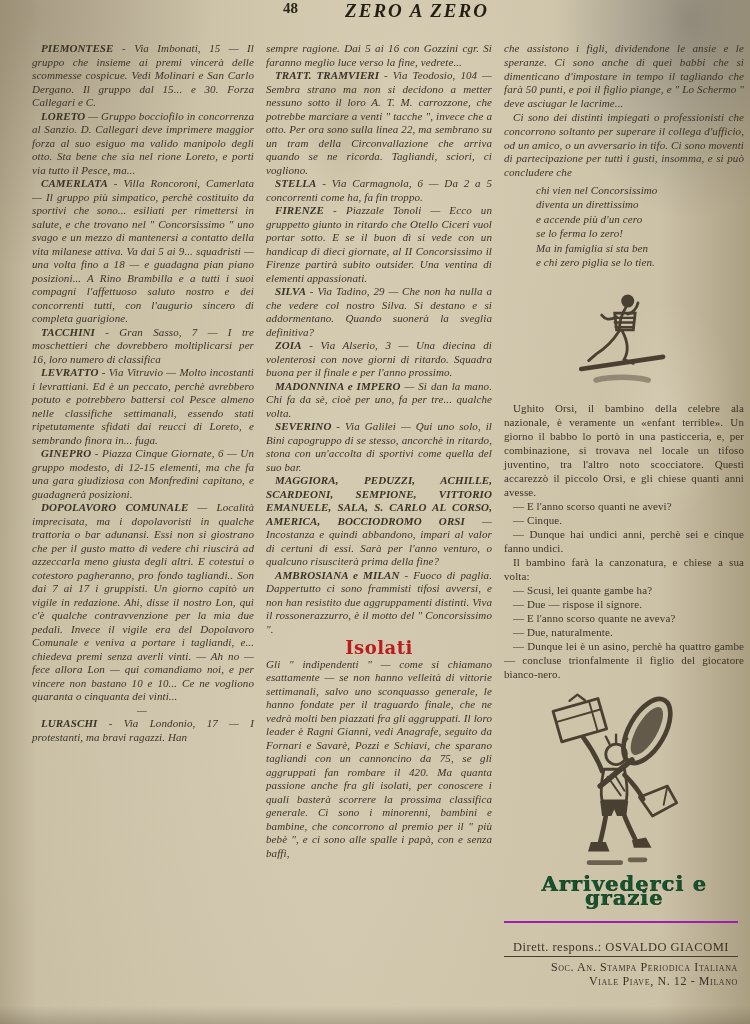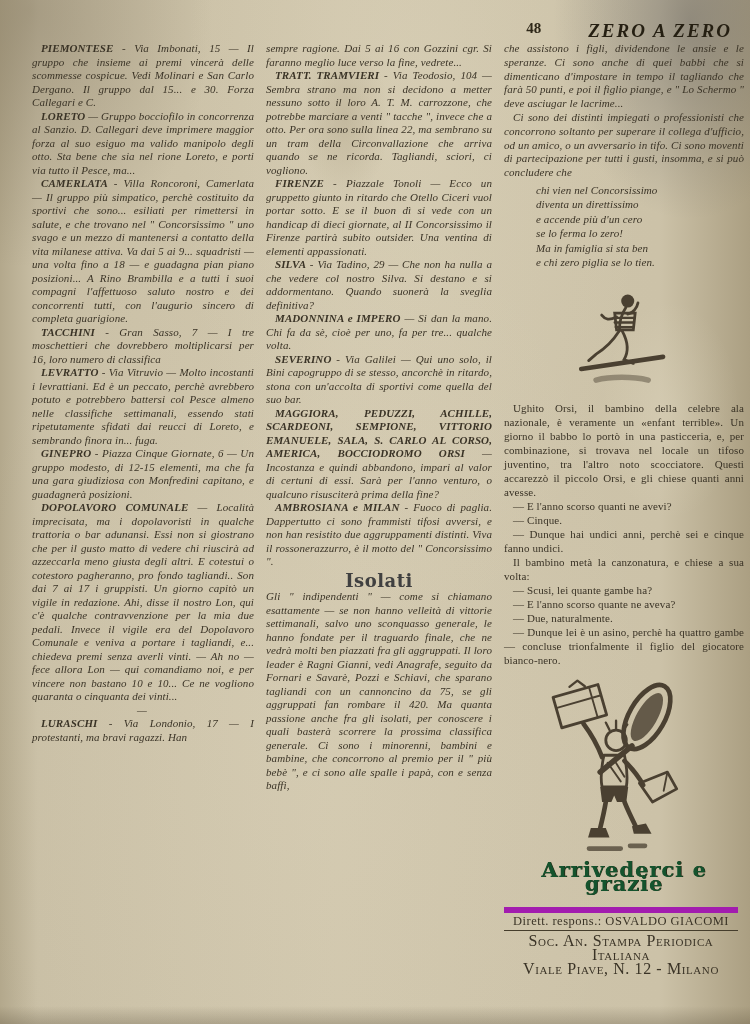--- a/index.html
+++ b/index.html
@@ -18,56 +18,56 @@
       radial-gradient(ellipse at 40% 70%, rgba(238,231,210,0.18), transparent 55%),
       linear-gradient(90deg,#b3a88c 0%,#c9bfa5 5%,#cfc5ab 45%,#ccc2a8 88%,#ab9f82 100%);
   }
   .edge-bottom{position:absolute;left:0;right:0;bottom:0;height:18px;
     background:linear-gradient(0deg,rgba(70,60,40,0.25),transparent);}
   .stain1{position:absolute;left:300px;top:40px;width:90px;height:160px;border-radius:50%;
     background:radial-gradient(ellipse,rgba(120,105,75,0.18),transparent 70%);}
   .stain2{position:absolute;left:600px;top:300px;width:140px;height:220px;border-radius:50%;
     background:radial-gradient(ellipse,rgba(235,228,205,0.25),transparent 70%);}
 
-  header{position:absolute;top:20px;left:40px;right:18px;display:flex;
-    justify-content:flex-end;align-items:flex-start;gap:47px;}
+  header{position:absolute;top:0;left:40px;right:18px;display:flex;
+    justify-content:center;align-items:flex-start;gap:47px;}
   .page-num{font-weight:bold;font-size:15px;color:#2e2718;}
   .masthead{font-weight:bold;font-style:italic;font-size:19px;letter-spacing:2px;color:#251f12;font-family:Liberation Serif, serif;}
 
   .columns{position:absolute;top:42px;left:32px;display:flex;gap:12px;}
   .col{text-align:justify;font-style:italic;font-size:11px;line-height:13.5px;
     letter-spacing:0.1px;}
   .col1{width:222px;}
   .col2{width:226px;}
   .col3{width:240px;line-height:13.8px;}
   .col p{margin:0;text-indent:9px;}
   .col p.cont{text-indent:0;}
   .sec-title{font-weight:bold;}
   .sep{text-align:center;text-indent:0 !important;letter-spacing:2px;}
 
   .isolati{font-style:normal;text-align:center;font-size:18px;font-weight:bold;
-    margin:5px 0 3px;letter-spacing:0.5px;color:#404040;
+    margin:5px 0 3px;letter-spacing:0.5px;color:#b91c1c;
     font-family:"DejaVu Serif",serif;}
 
   .poem{margin:3px 0 20px 32px;}
   .poem span{display:block;line-height:14.4px;}
 
   .illus{text-align:center;margin:8px 0 2px;}
   .illus svg{display:inline-block;}
 
   .roman{font-style:normal;line-height:14px;}
 
   .farewell{font-style:normal;font-weight:bold;font-size:21px;text-align:center;
     margin:2px 0 1px;letter-spacing:1px;color:#14532d;
     font-family:"DejaVu Serif",serif;text-shadow:0.6px 0 #2a2313;}
 
-  .imprint{font-style:normal;border-top:6px solid #a21caf;padding-top:2px;margin-right:6px;margin-top:16px;}
+  .imprint{font-style:normal;border-top:2px solid #a21caf;padding-top:18px;margin-right:6px;margin-top:16px;}
   .imprint .l1{font-size:12.5px;text-align:center;border-bottom:1.5px solid #453d2c;
     padding-bottom:2px;margin-bottom:3px;letter-spacing:0.5px;}
-  .imprint .l2,.imprint .l3{font-variant:small-caps;text-align:center;font-size:16px;
+  .imprint .l2,.imprint .l3{font-variant:small-caps;text-align:right;font-size:12px;
     line-height:14px;letter-spacing:0.6px;}
 </style>
 </head>
 <body>
 
 <div class="paper"></div>
 <div class="stain1"></div>
 <div class="stain2"></div>
 <div class="edge-bottom"></div>
 
@@ -86,22 +86,24 @@
     <p><b class="sec-title">LEVRATTO</b><span> - Via Vitruvio — Molto incostanti i levrattiani. Ed è un peccato, perchè avrebbero potuto e potrebbero battersi col Pesce almeno nelle classifiche settimanali, essendo stati ripetutamente sfidati dai reucci di Loreto, e sembrando finora in... fuga.</span></p>
     <p><b class="sec-title">GINEPRO</b><span> - Piazza Cinque Giornate, 6 — Un gruppo modesto, di 12-15 elementi, ma che fa una gara giudiziosa con Monfredini capitano, e guadagnerà posizioni.</span></p>
     <p><b class="sec-title">DOPOLAVORO COMUNALE</b><span> — Località imprecisata, ma i dopolavoristi in qualche trattoria o bar adunansi. Essi non si giostrano che per il gusto matto di vedere chi riuscirà ad azzeccarla meno giusta degli altri. E cotestui o cotestoro pagheranno, pro fondo tagliandi.. Son dai 7 ai 17 i gruppisti. Un giorno capitò un vigile in redazione. Ahi, disse il nostro Lon, qui c'è qualche contravvenzione per la mia due pedali. Invece il vigile era del Dopolavoro Comunale e veniva a portare i tagliandi, e... chiedeva premi senza averli vinti. — Ah no — fece allora Lon — qui comandiamo noi, e per vincere non bastano 10 e 10... Ce ne vogliono quaranta o cinquanta dei vinti...</span></p>
     <p class="sep">—</p>
     <p><b class="sec-title">LURASCHI</b><span> - Via Londonio, 17 — I protestanti, ma bravi ragazzi. Han</span></p>
   </section>
 
   <section class="col col2">
     <p class="cont">sempre ragione. Dai 5 ai 16 con Gozzini cgr. Si faranno meglio luce verso la fine, vedrete...</p>
     <p><b class="sec-title">TRATT. TRAMVIERI</b><span> - Via Teodosio, 104 — Sembra strano ma non si decidono a metter nessuno sotto il loro A. T. M. carrozzone, che potrebbe marciare a venti " tacche ", invece che a otto. Per ora sono sulla linea 22, ma sembrano su un tram della Circonvallazione che arriva quando se ne ricorda. Tagliandi, sciori, ci vogliono.</span></p>
+    <p><b class="sec-title">STELLA</b><span> - Via Carmagnola, 6 — Da 2 a 5 concorrenti come ha, fa fin troppo.</span></p>
     <p><b class="sec-title">FIRENZE</b><span> - Piazzale Tonoli — Ecco un gruppetto giunto in ritardo che Otello Ciceri vuol portar sotto. E se il buon dì si vede con un handicap di dieci giornate, al II Concorsissimo il Firenze partirà subito outsider. Una ventina di elementi appassionati.</span></p>
     <p><b class="sec-title">SILVA</b><span> - Via Tadino, 29 — Che non ha nulla a che vedere col nostro Silva. Si destano e si addormentano. Quando suonerà la sveglia definitiva?</span></p>
+    <p><b class="sec-title">ZOIA</b><span> - Via Alserio, 3 — Una diecina di volenterosi con nove giorni di ritardo. Squadra buona per il finale e per l'anno prossimo.</span></p>
     <p><b class="sec-title">MADONNINA e IMPERO</b><span> — Si dan la mano. Chi fa da sè, cioè per uno, fa per tre... qualche volta.</span></p>
     <p><b class="sec-title">SEVERINO</b><span> - Via Galilei — Qui uno solo, il Bini capogruppo di se stesso, ancorchè in ritardo, stona con un'accolta di sportivi come quella del suo bar.</span></p>
     <p><b class="sec-title">MAGGIORA, PEDUZZI, ACHILLE, SCARDEONI, SEMPIONE, VITTORIO EMANUELE, SALA, S. CARLO AL CORSO, AMERICA, BOCCIODROMO ORSI</b><span> — Incostanza e quindi abbandono, impari al valor di certuni di essi. Sarà per l'anno venturo, o qualcuno risusciterà prima della fine?</span></p>
     <p><b class="sec-title">AMBROSIANA e MILAN</b><span> - Fuoco di paglia. Dappertutto ci sono frammisti tifosi avversi, e non han resistito due aggruppamenti distinti. Viva il rossonerazzurro, è il motto del " Concorsissimo ".</span></p>
     <h2 class="isolati">Isolati</h2>
     <p class="cont">Gli " indipendenti " — come si chiamano esattamente — se non hanno velleità di vittorie settimanali, salvo uno sconquasso generale, le hanno fondate per il traguardo finale, che ne vedrà molti ben piazzati fra gli aggruppati. Il loro leader è Ragni Gianni, vedi Anagrafe, seguito da Fornari e Savarè, Pozzi e Schiavi, che sparano tagliandi con un cannoncino da 75, se gli aggruppati fan rombare il 420. Ma quanta passione anche fra gli isolati, per conoscere i quali basterà scorrere la prossima classifica generale. Ci sono i minorenni, bambini e bambine, che concorrono al premio per il " più bebè ", e ci sono alle spalle i papà, con e senza baffi,</p>
   </section>
 
   <section class="col col3">
     <p class="cont">che assistono i figli, dividendone le ansie e le speranze. Ci sono anche di quei babbi che si dimenticano d'impostare in tempo il tagliando che farà 50 punti, e poi il figlio piange, e " Lo Schermo " deve asciugar le lacrime...</p>
@@ -130,22 +132,23 @@
           <path d="M14 86 L102 73" stroke-width="5"></path>
           <path d="M30 98 C45 94 70 94 86 98" stroke-width="6" opacity="0.45"></path>
         </g>
       </svg>
     </div>
 
     <p class="roman">Ughito Orsi, il bambino della celebre ala nazionale, è veramente un «enfant terrible». Un giorno il babbo lo portò in una pasticceria, e, per combinazione, si trovava nel locale un tifoso juventino, tra l'altro noto scocciatore. Questi accarezzò il piccolo Orsi, e gli chiese quanti anni avesse.</p>
     <p class="roman">— E l'anno scorso quanti ne avevi?</p>
     <p class="roman">— Cinque.</p>
     <p class="roman">— Dunque hai undici anni, perchè sei e cinque fanno undici.</p>
-    <p class="roman">Il bambino metà la canzonatura, e chiese a sua volta:</p>
+    <p class="roman">Il bambino farà la canzonatura, e chiese a sua volta:</p>
     <p class="roman">— Scusi, lei quante gambe ha?</p>
+    <p class="roman">— Due — rispose il signore.</p>
     <p class="roman">— E l'anno scorso quante ne aveva?</p>
     <p class="roman">— Due, naturalmente.</p>
     <p class="roman">— Dunque lei è un asino, perchè ha quattro gambe — concluse trionfalmente il figlio del giocatore bianco-nero.</p>
 
     <div class="illus">
       <svg width="168" height="182" viewBox="0 0 175 195">
         <g fill="none" stroke="#4a4031" stroke-width="3" stroke-linecap="round" stroke-linejoin="round">
           <ellipse cx="112" cy="45" rx="19" ry="38" transform="rotate(30 112 45)" stroke-width="5"></ellipse>
           <ellipse cx="112" cy="45" rx="11" ry="29" transform="rotate(30 112 45)" fill="#4a4031" stroke="none" opacity="0.8"></ellipse>
           <path d="M96 76 L62 104" stroke-width="6"></path>

